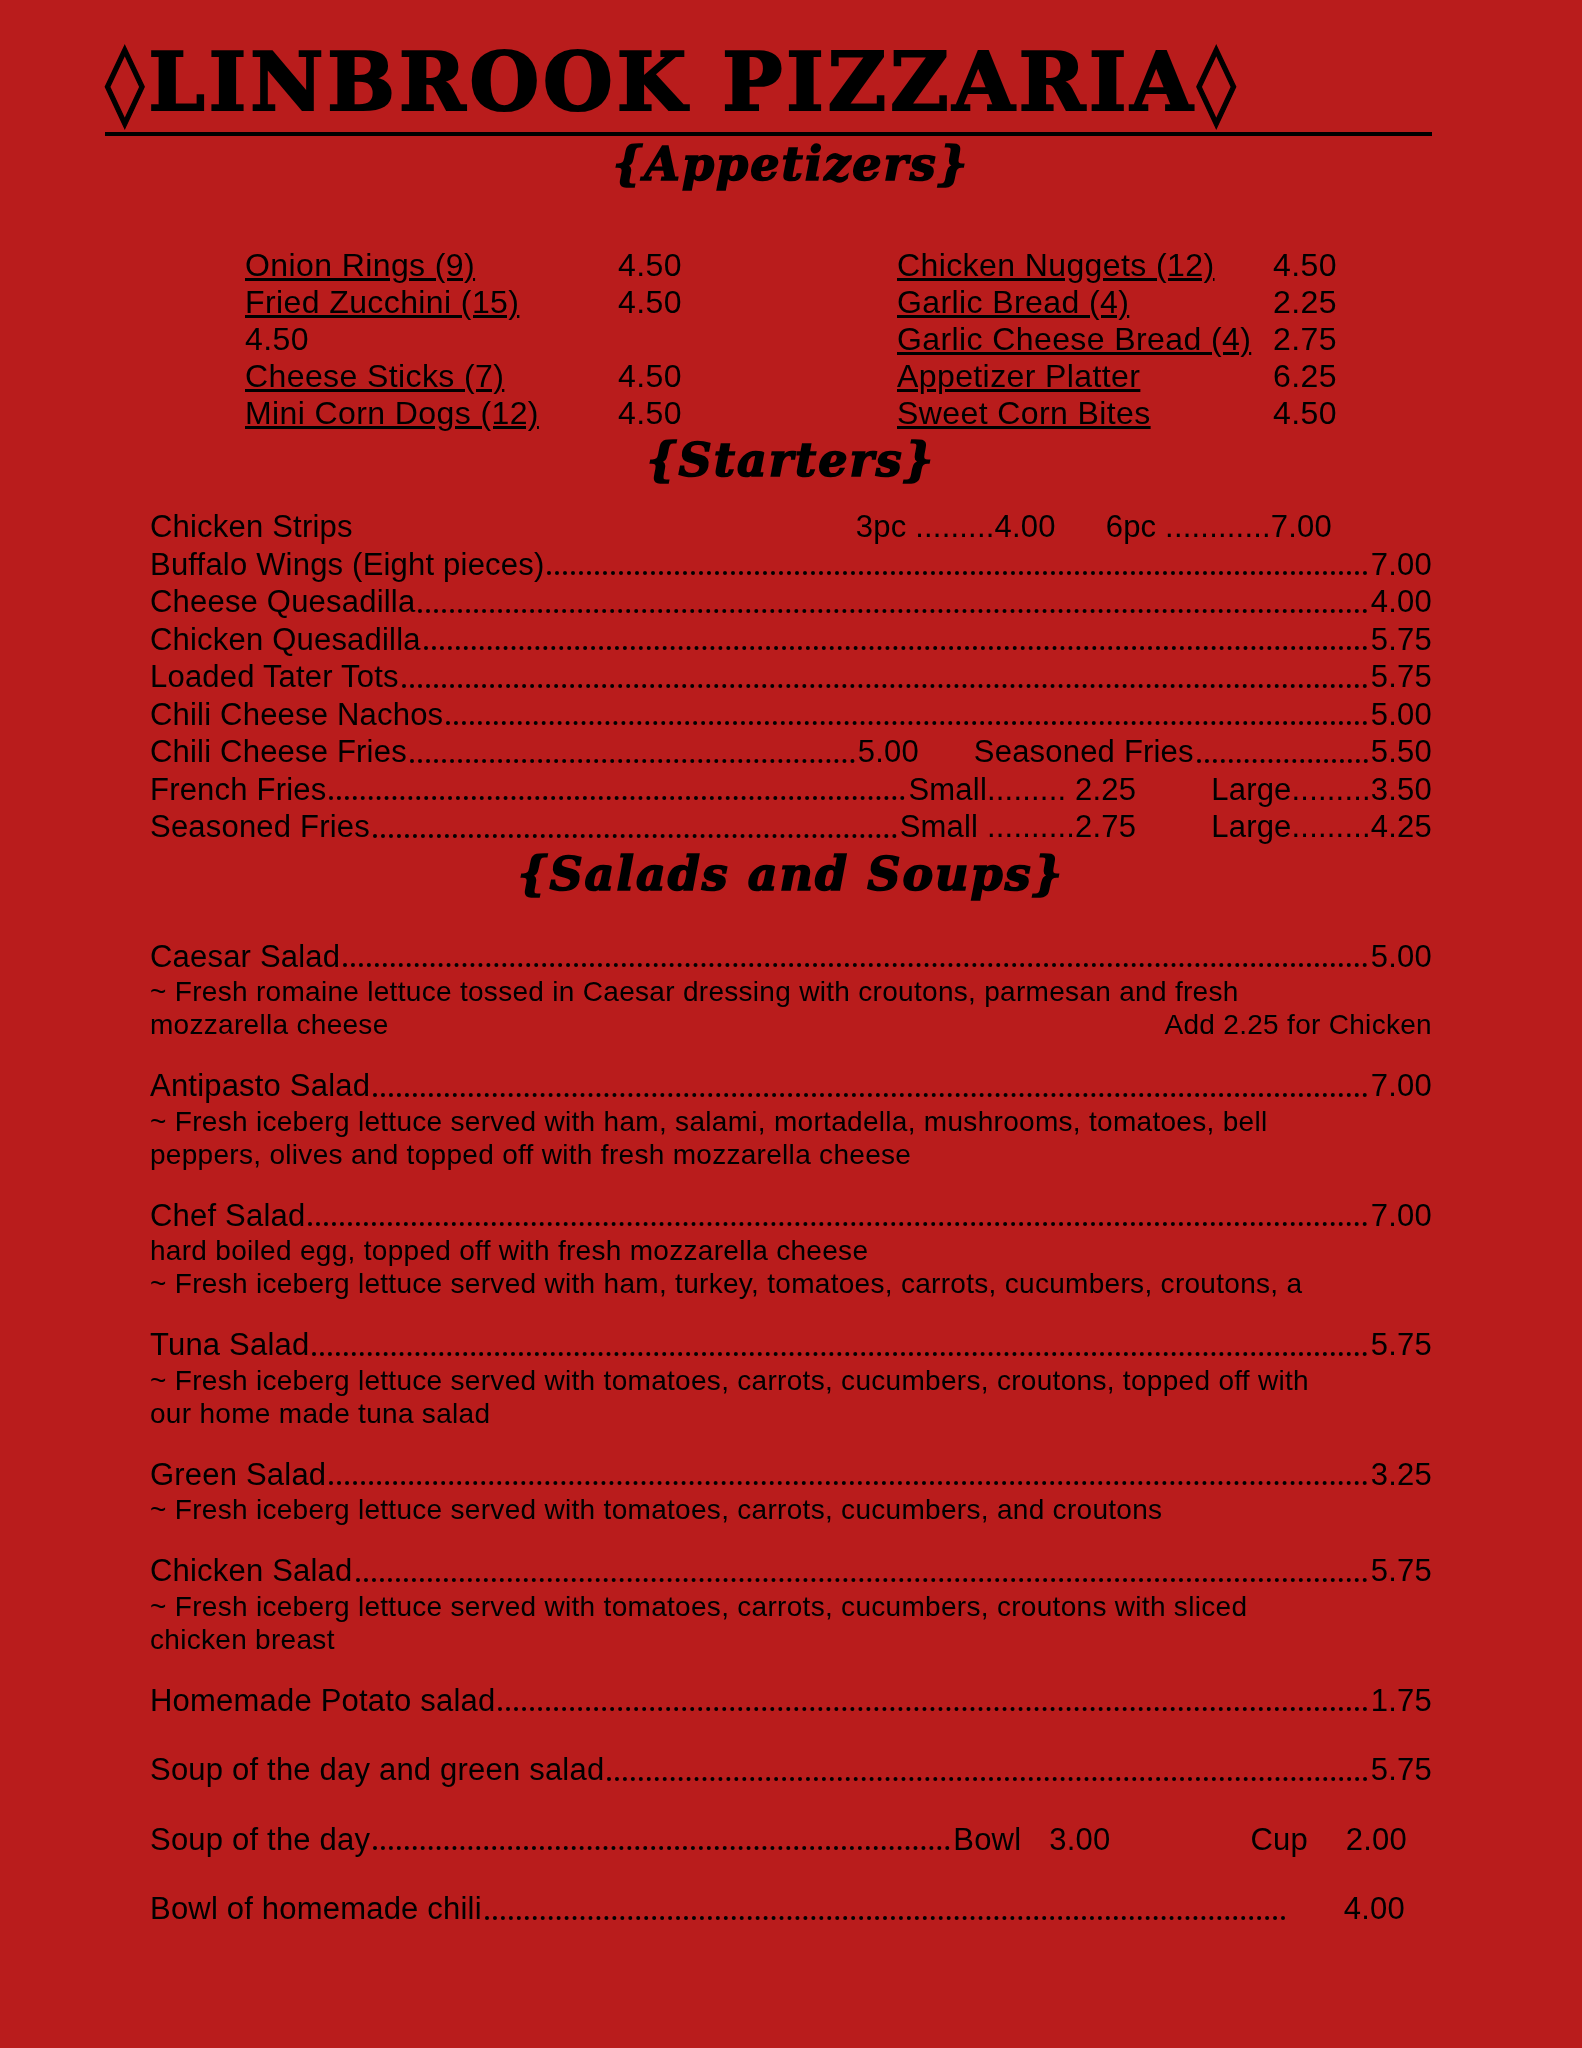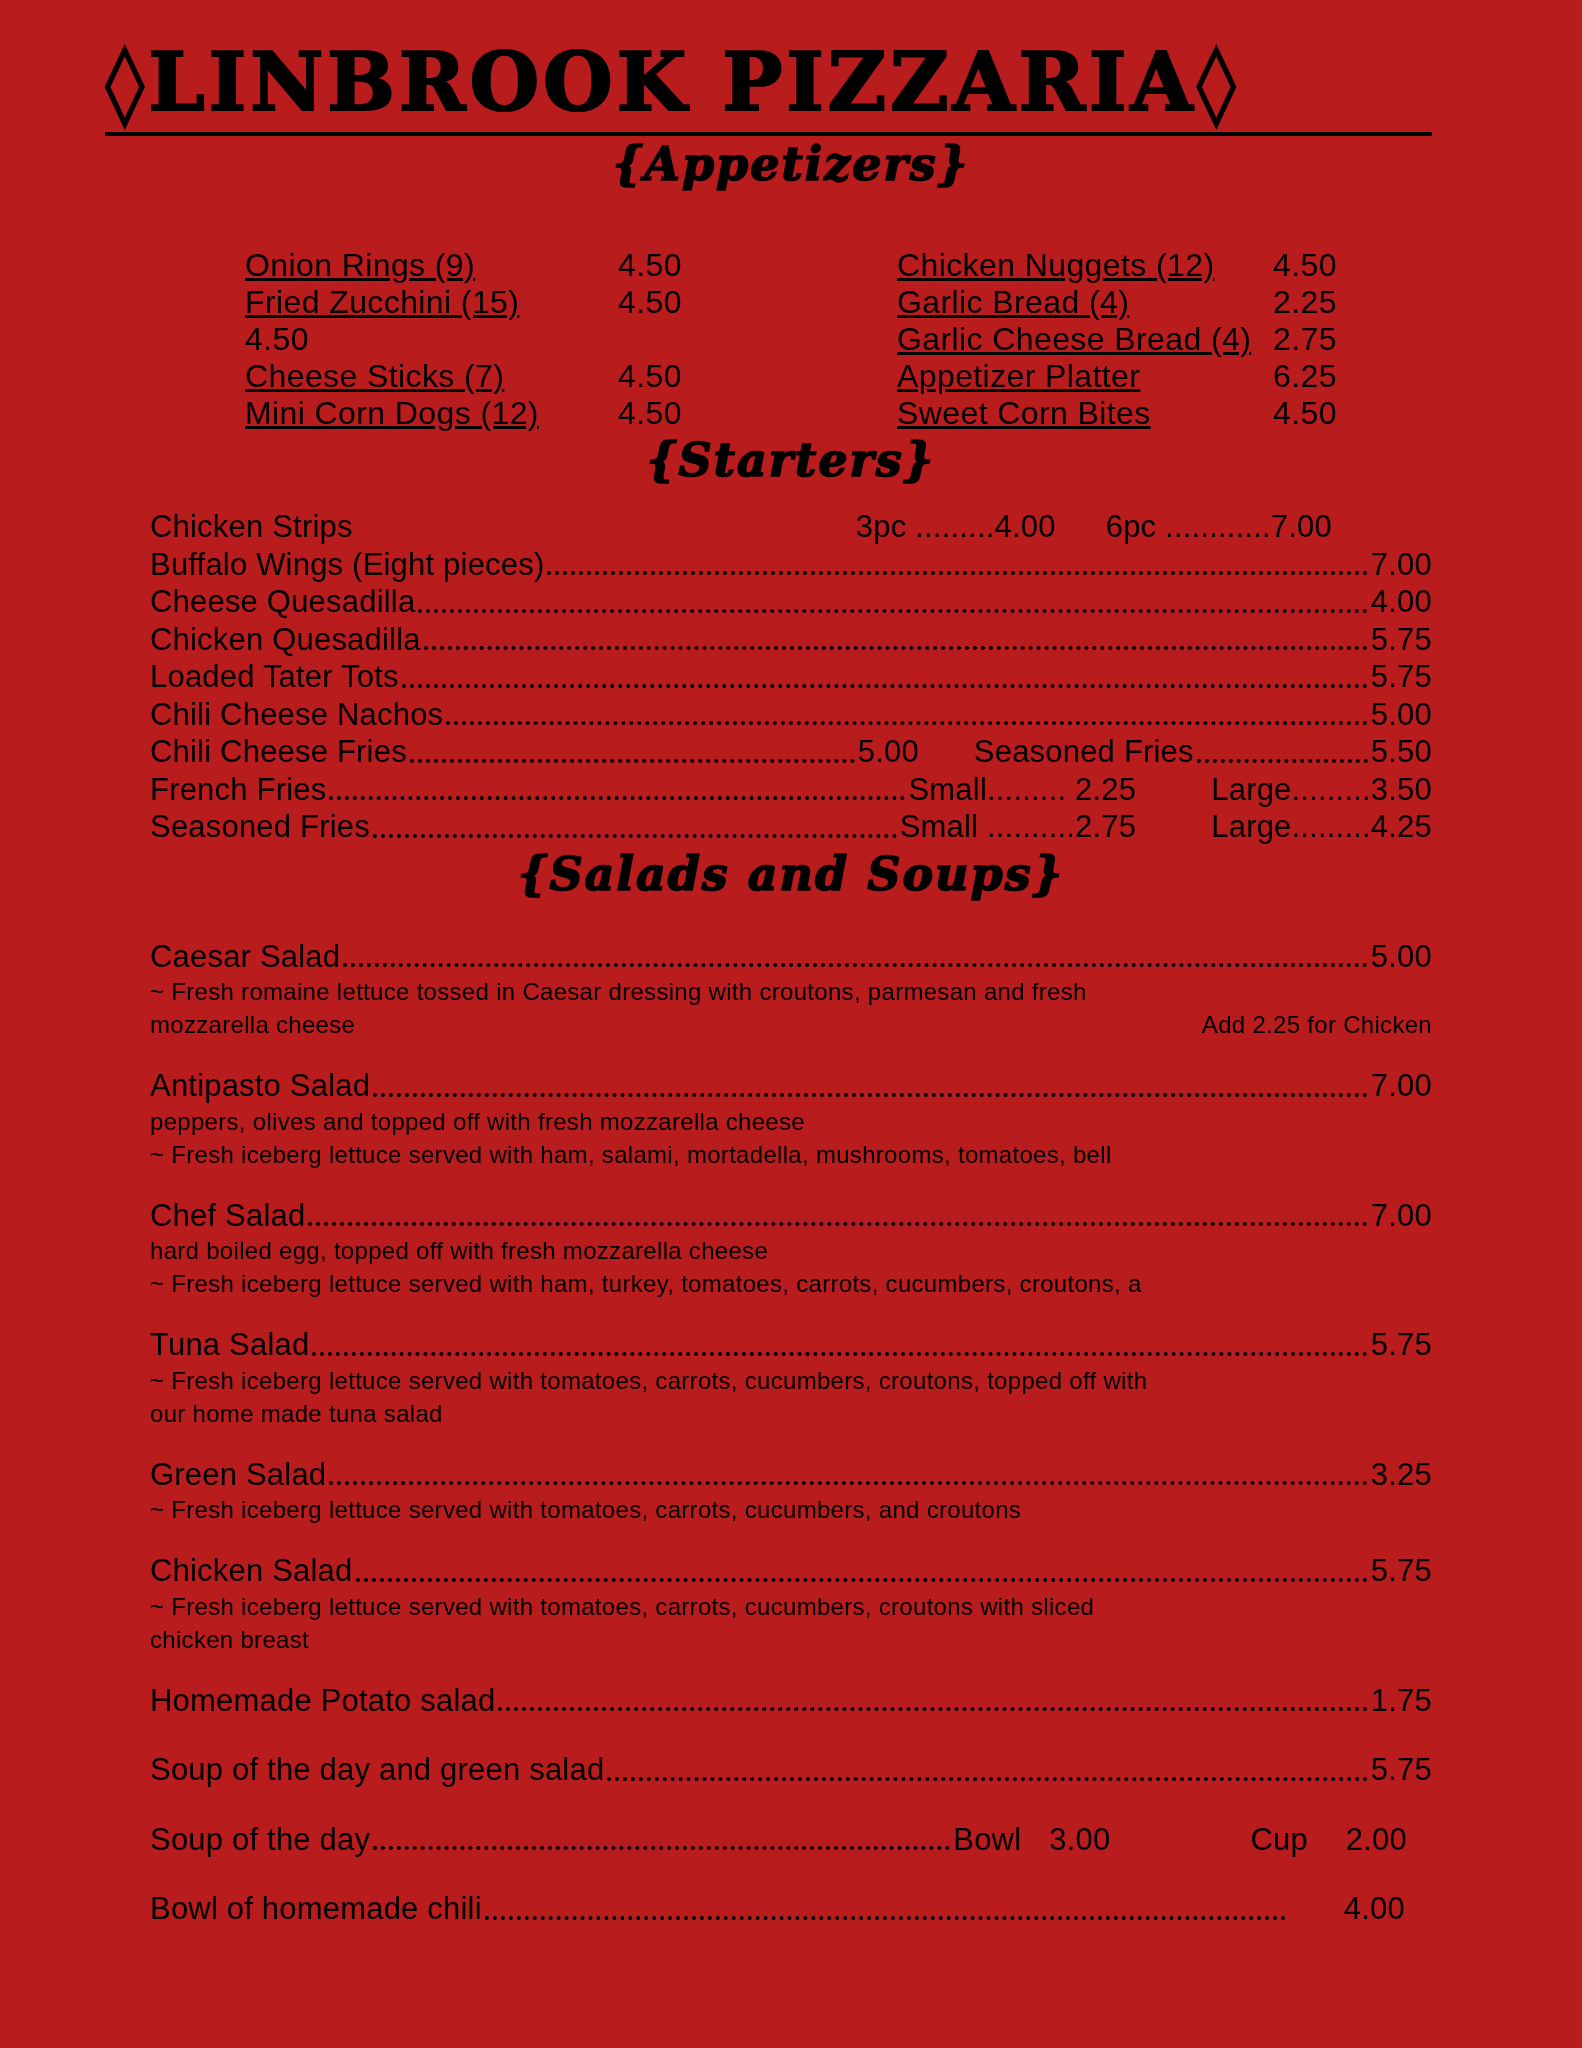--- a/index.html
+++ b/index.html
@@ -72,21 +72,21 @@
     border-bottom:4px dotted #000;
     margin:0 3px 8px 3px;
     min-width:18px;
   }
   .line .space{ flex:1 1 auto; }
   .line .gapbox{ flex:0 0 auto; }
   
   .salad-items{ margin-top:36px; }
   .salad-item{ margin-bottom:26px; }
   .desc{
-    font-size:24px;
+    font-size:28px;
     line-height:33px;
     letter-spacing:.3px;
     display:flex;
     justify-content:space-between;
     align-items:flex-end;
   }
   .desc .left{ flex:0 1 auto; }
   .desc .right{ flex:0 0 auto; }
   .extras{ margin-top:10px; }
   .extras .line{ margin-bottom:32px; }
@@ -224,24 +224,24 @@
           <span class="right">Add 2.25 for Chicken</span>
         </div>
       </div>
       <div class="salad-item">
         <div class="line">
           <span class="seg">Antipasto Salad </span>
           <span class="dots"></span>
           <span class="seg">7.00</span>
         </div>
         <div class="desc">
+          <span class="left">~ Fresh iceberg lettuce served with ham, salami, mortadella, mushrooms, tomatoes, bell</span>
+        </div>
+        <div class="desc">
           <span class="left">peppers, olives and topped off with fresh mozzarella cheese</span>
-        </div>
-        <div class="desc">
-          <span class="left">~ Fresh iceberg lettuce served with ham, salami, mortadella, mushrooms, tomatoes, bell</span>
         </div>
       </div>
       <div class="salad-item">
         <div class="line">
           <span class="seg">Chef Salad</span>
           <span class="dots"></span>
           <span class="seg">7.00</span>
         </div>
         <div class="desc">
           <span class="left">hard boiled egg, topped off with fresh mozzarella cheese</span>

